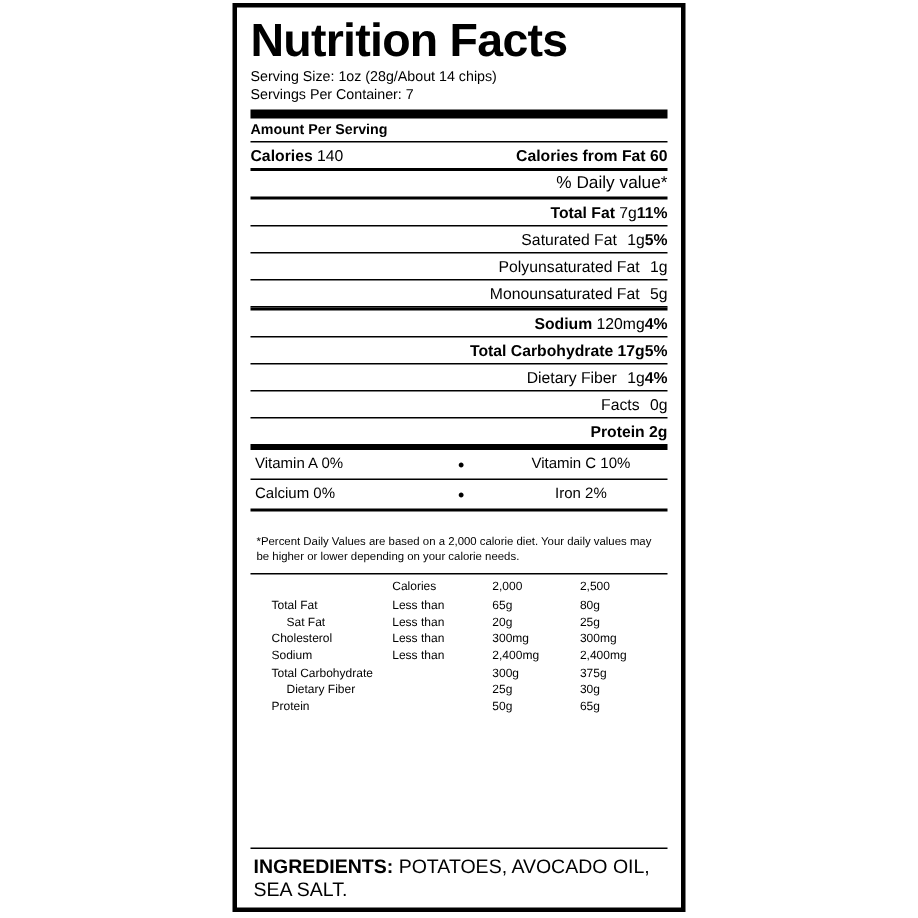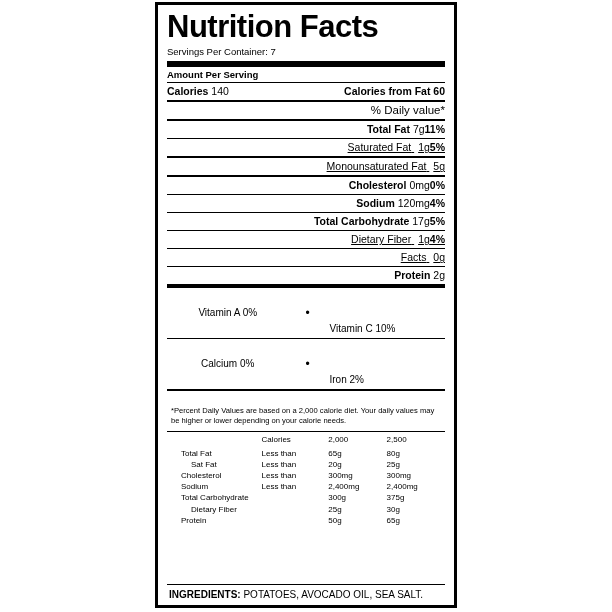--- a/index.html
+++ b/index.html
@@ -68,21 +68,21 @@
     display: flex;
     justify-content: flex-end;
     align-items: baseline;
     font-size: 10.5px;
     padding: 2.5px 0 2.5px 0;
   }
   .row.bold { font-weight: bold; }
   .row .left { white-space: nowrap; }
   .row .right { white-space: nowrap; font-weight: bold; }
 
-  .indent1 { padding-left: 12px; text-decoration: underline; }
+  .indent1 { padding-left: 12px; }
 
   .dv-row {
     display: flex;
     justify-content: flex-end;
     font-size: 11.5px;
     font-weight: normal;
     padding: 2px 0 3px 0;
   }
 
   .cal-row {
@@ -94,23 +94,23 @@
   .cal-row .lbl { font-weight: bold; }
   .cal-row .val { font-weight: normal; }
   .cal-row .rightpart { font-weight: bold; }
 
   .vit-row {
     display: flex;
     align-items: center;
     font-size: 10px;
     padding: 3.5px 0;
   }
-  .vit-row .c1 { width: 42%; padding-left: 3px; text-align: center; }
+  .vit-row .c1 { width: 42%; padding-left: 3px; }
   .vit-row .c2 { width: 16%; text-align: center; font-size: 12px; line-height: 1; }
-  .vit-row .c3 { width: 42%; text-align: left; margin-top: 32px; }
+  .vit-row .c3 { width: 42%; text-align: center; }
 
   .footnote {
     font-size: 7.6px;
     line-height: 1.35;
     padding: 5px 2px 5px 4px;
     margin-top: 10px;
   }
 
   .dvtable {
     width: 100%;
@@ -123,41 +123,42 @@
     white-space: nowrap;
   }
   .dvtable .c-name { width: 34%; padding-left: 14px; }
   .dvtable .c-less { width: 24%; }
   .dvtable .c-2000 { width: 21%; }
   .dvtable .c-2500 { width: 21%; }
   .dvtable .hdr td { padding-bottom: 3px; }
   .dvtable .sub .c-name { padding-left: 24px; }
 
   .ingredients {
-    font-size: 10px;
+    font-size: 13px;
     padding: 4px 0 0 2px;
     line-height: 1.2;
   }
   .ingredients .lbl { font-weight: bold; }
 
   .ing-wrap {
     position: absolute;
     left: 9px;
     right: 9px;
     bottom: 4px;
   }
 </style>
 </head>
 <body>
 
 <div class="page">
   <div class="panel">
 
     <div class="title">Nutrition Facts</div>
 
+    <div class="serving">Serving Size: 1oz (28g/About 14 chips)</div>
     <div class="serving">Servings Per Container: 7</div>
 
     <div class="spacer-2"></div>
     <div class="rule-thick"></div>
 
     <div class="amount">Amount Per Serving</div>
 
     <div class="rule-thin"></div>
 
     <div class="cal-row">
@@ -187,55 +188,55 @@
 
       <div class="row indent1">
         <div class="left">
           <span>Saturated Fat</span>
           <span style="margin-left:4px">1g</span>
         </div>
         <div class="right">5%</div>
       </div>
       <div class="rule-thin"></div>
 
+      <div class="row indent1">
+        <div class="left">
+          <span>Polyunsaturated Fat</span>
+          <span style="margin-left:4px">1g</span>
+        </div>
+        <div class="right"></div>
+      </div>
       <div class="rule-thin"></div>
 
       <div class="row indent1">
         <div class="left">
           <span>Monounsaturated Fat</span>
           <span style="margin-left:4px">5g</span>
         </div>
         <div class="right"></div>
       </div>
       <div class="rule-thin"></div>
 
       <div class="rule-thin"></div>
 
-      <div class="row bold">
-        <div class="left">
-          <span>Cholesterol</span>
-          <span style="font-weight:normal">0mg</span>
-        </div>
-        <div class="right">0%</div>
-      </div>
       <div class="rule-thin"></div>
 
       <div class="row bold">
         <div class="left">
           <span>Sodium</span>
           <span style="font-weight:normal">120mg</span>
         </div>
         <div class="right">4%</div>
       </div>
       <div class="rule-thin"></div>
 
       <div class="row bold">
         <div class="left">
           <span>Total Carbohydrate</span>
-          <span style="font-weight:normal">17g</span>
+          <span style="font-weight:bold">17g</span>
         </div>
         <div class="right">5%</div>
       </div>
       <div class="rule-thin"></div>
 
       <div class="row indent1">
         <div class="left">
           <span>Dietary Fiber</span>
           <span style="margin-left:4px">1g</span>
         </div>
@@ -248,21 +249,21 @@
           <span>Facts</span>
           <span style="margin-left:4px">0g</span>
         </div>
         <div class="right"></div>
       </div>
       <div class="rule-thin"></div>
 
       <div class="row bold">
         <div class="left">
           <span>Protein</span>
-          <span style="font-weight:normal">2g</span>
+          <span style="font-weight:bold">2g</span>
         </div>
         <div class="right"></div>
       </div>
     </div>
 
     <div class="rule-mid"></div>
 
     <div class="vit-row">
       <div class="c1">Vitamin A 0%</div>
       <div class="c2">•</div>

